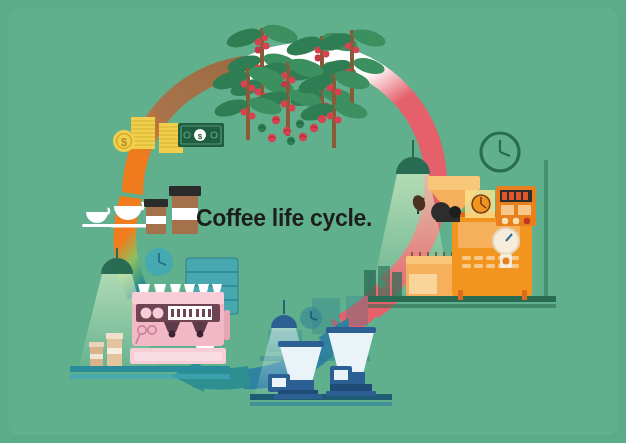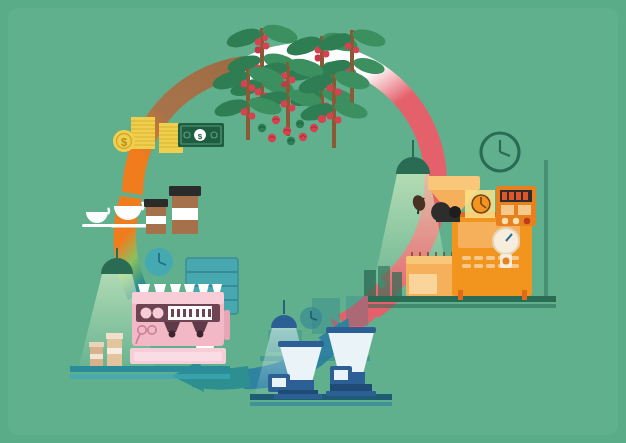--- a/index.html
+++ b/index.html
@@ -512,13 +512,14 @@
         <rect x="178" y="123" width="46" height="24" rx="1.5" fill="#1f5d40"></rect>
         <rect x="181" y="126" width="40" height="18" rx="1" fill="none" stroke="#57997a" stroke-width="1.2"></rect>
         <circle cx="200" cy="135" r="6" fill="#ffffff"></circle>
         <text x="200" y="139" font-family="Liberation Sans, sans-serif" font-size="8" font-weight="bold" text-anchor="middle" fill="#1f5d40">$</text>
         <circle cx="187" cy="135" r="3" fill="none" stroke="#57997a" stroke-width="1.2"></circle>
         <circle cx="214" cy="135" r="3" fill="none" stroke="#57997a" stroke-width="1.2"></circle>
       </g>
     </g>
   </svg>
 
+  <div id="title">Coffee life cycle.</div>
 </div>
 
 </body></html>

